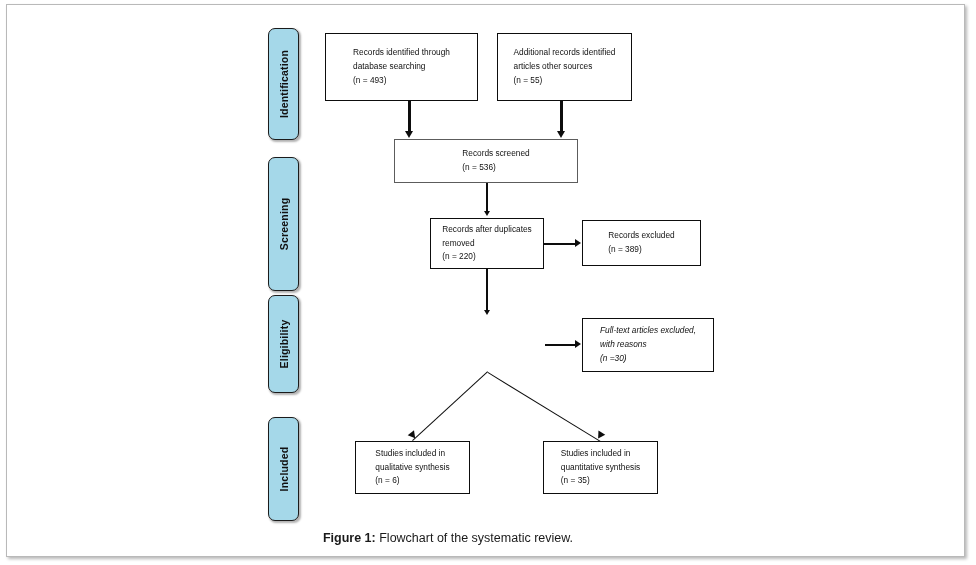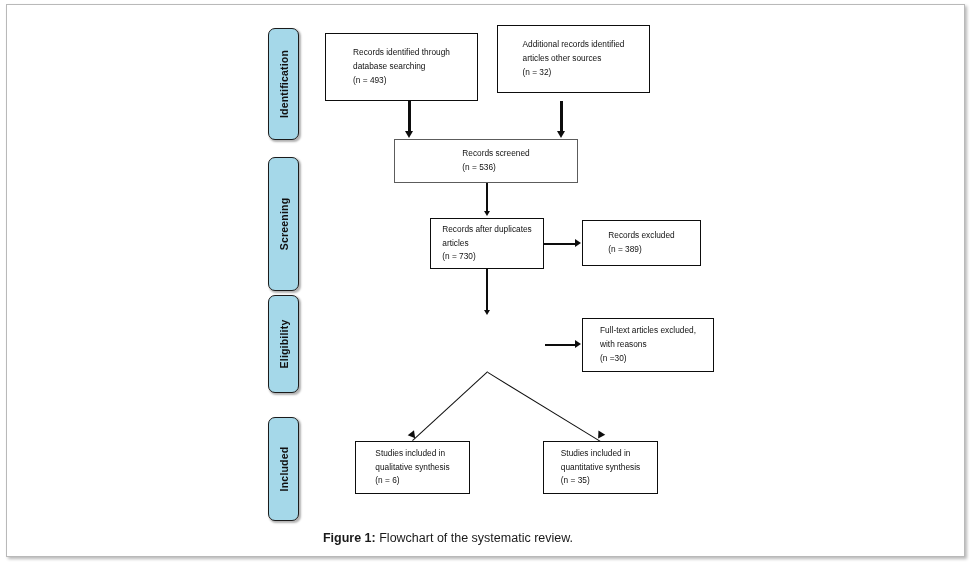--- a/index.html
+++ b/index.html
@@ -81,25 +81,25 @@
     </div>
 
     <div class="box" style="left:325px;top:33px;width:153px;height:68px;">
       <div class="box-text">
         <span class="ln">Records identified through</span>
         <span class="ln">database searching</span>
         <span class="ln">(n = 493)</span>
       </div>
     </div>
 
-    <div class="box" style="left:497px;top:25px;width:153px;height:68px;">
+    <div class="box" style="left:497px;top:33px;width:135px;height:68px;">
       <div class="box-text">
         <span class="ln">Additional records identified</span>
         <span class="ln">articles other sources</span>
-        <span class="ln">(n = 32)</span>
+        <span class="ln">(n = 55)</span>
       </div>
     </div>
 
     <div class="vline" style="left:408px;top:101px;width:2.6px;height:31px;"></div>
     <div class="arrow-down" style="left:404.8px;top:131px;"></div>
 
     <div class="vline" style="left:560px;top:101px;width:2.6px;height:31px;"></div>
     <div class="arrow-down" style="left:556.8px;top:131px;"></div>
 
     <div class="box thin" style="left:394px;top:139px;width:184px;height:44px;padding-left:20px;">
@@ -108,43 +108,43 @@
         <span class="ln">(n = 536)</span>
       </div>
     </div>
 
     <div class="vline" style="left:486.4px;top:183px;width:1.2px;height:29px;"></div>
     <div class="arrow-down sm" style="left:483.8px;top:211px;"></div>
 
     <div class="box" style="left:430px;top:218px;width:114px;height:51px;">
       <div class="box-text">
         <span class="ln">Records after duplicates</span>
-        <span class="ln">articles</span>
-        <span class="ln">(n = 730)</span>
+        <span class="ln">removed</span>
+        <span class="ln">(n = 220)</span>
       </div>
     </div>
 
     <div class="hline" style="left:544px;top:243px;width:32px;height:1.6px;"></div>
     <div class="arrow-right" style="left:575px;top:239.2px;"></div>
 
     <div class="box" style="left:582px;top:220px;width:119px;height:46px;">
       <div class="box-text">
         <span class="ln">Records excluded</span>
         <span class="ln">(n = 389)</span>
       </div>
     </div>
 
     <div class="vline" style="left:486.4px;top:269px;width:1.2px;height:42px;"></div>
     <div class="arrow-down sm" style="left:483.8px;top:310px;"></div>
 
 
     <div class="hline" style="left:545px;top:344px;width:31px;height:1.6px;"></div>
     <div class="arrow-right" style="left:575px;top:340.2px;"></div>
 
-    <div class="box" style="left:582px;top:318px;width:132px;height:54px;">
+    <div class="box" style="left:582px;top:318px;width:132px;height:54px;font-style:italic;">
       <div class="box-text">
         <span class="ln">Full-text articles excluded,</span>
         <span class="ln">with reasons</span>
         <span class="ln">(n =30)</span>
       </div>
     </div>
 
     <div class="diag" style="left:488px;top:372px;width:102px;transform:rotate(137.5deg);"></div>
     <div class="diag-head" style="left:409px;top:432px;transform:rotate(-38deg);"></div>
 

